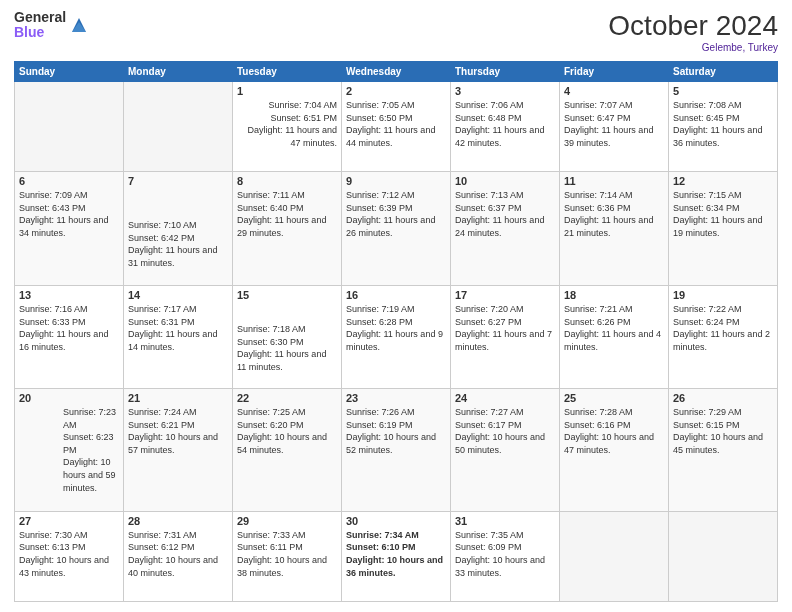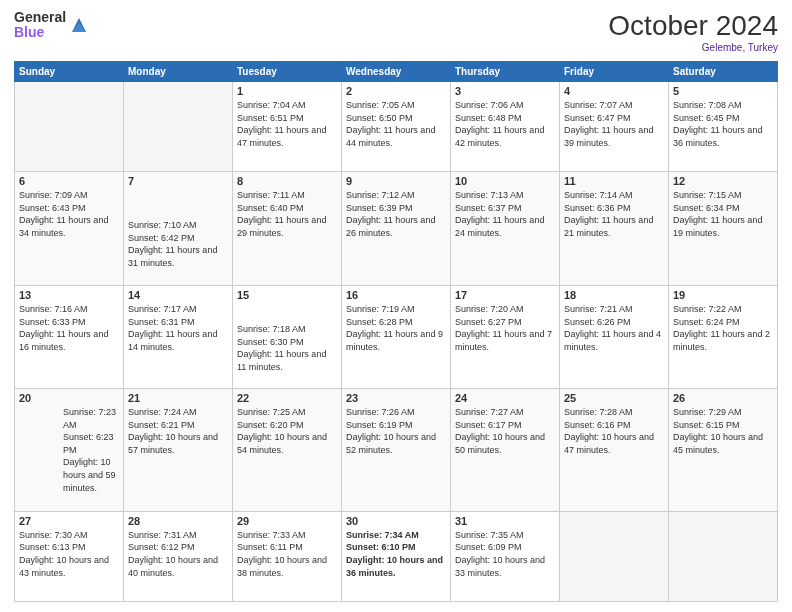--- a/index.html
+++ b/index.html
@@ -138,21 +138,21 @@
           <th>Friday</th>
           <th>Saturday</th>
         </tr>
     </thead>
     <tbody id="calendar-body">
     <tr class="row-white">
           <td class="empty"></td>
           <td class="empty"></td>
           <td>
             <span class="day-num">1</span>
-            <div class="cell-text" style="white-space: pre-line;">Sunrise: 7:04 AM
+            <div class="cell-text" style="white-space: pre-line; text-align: right;">Sunrise: 7:04 AM
 Sunset: 6:51 PM
 Daylight: 11 hours and 47 minutes.</div>
           </td>
           <td>
             <span class="day-num">2</span>
             <div class="cell-text" style="white-space: pre-line;">Sunrise: 7:05 AM
 Sunset: 6:50 PM
 Daylight: 11 hours and 44 minutes.</div>
           </td>
           <td>

